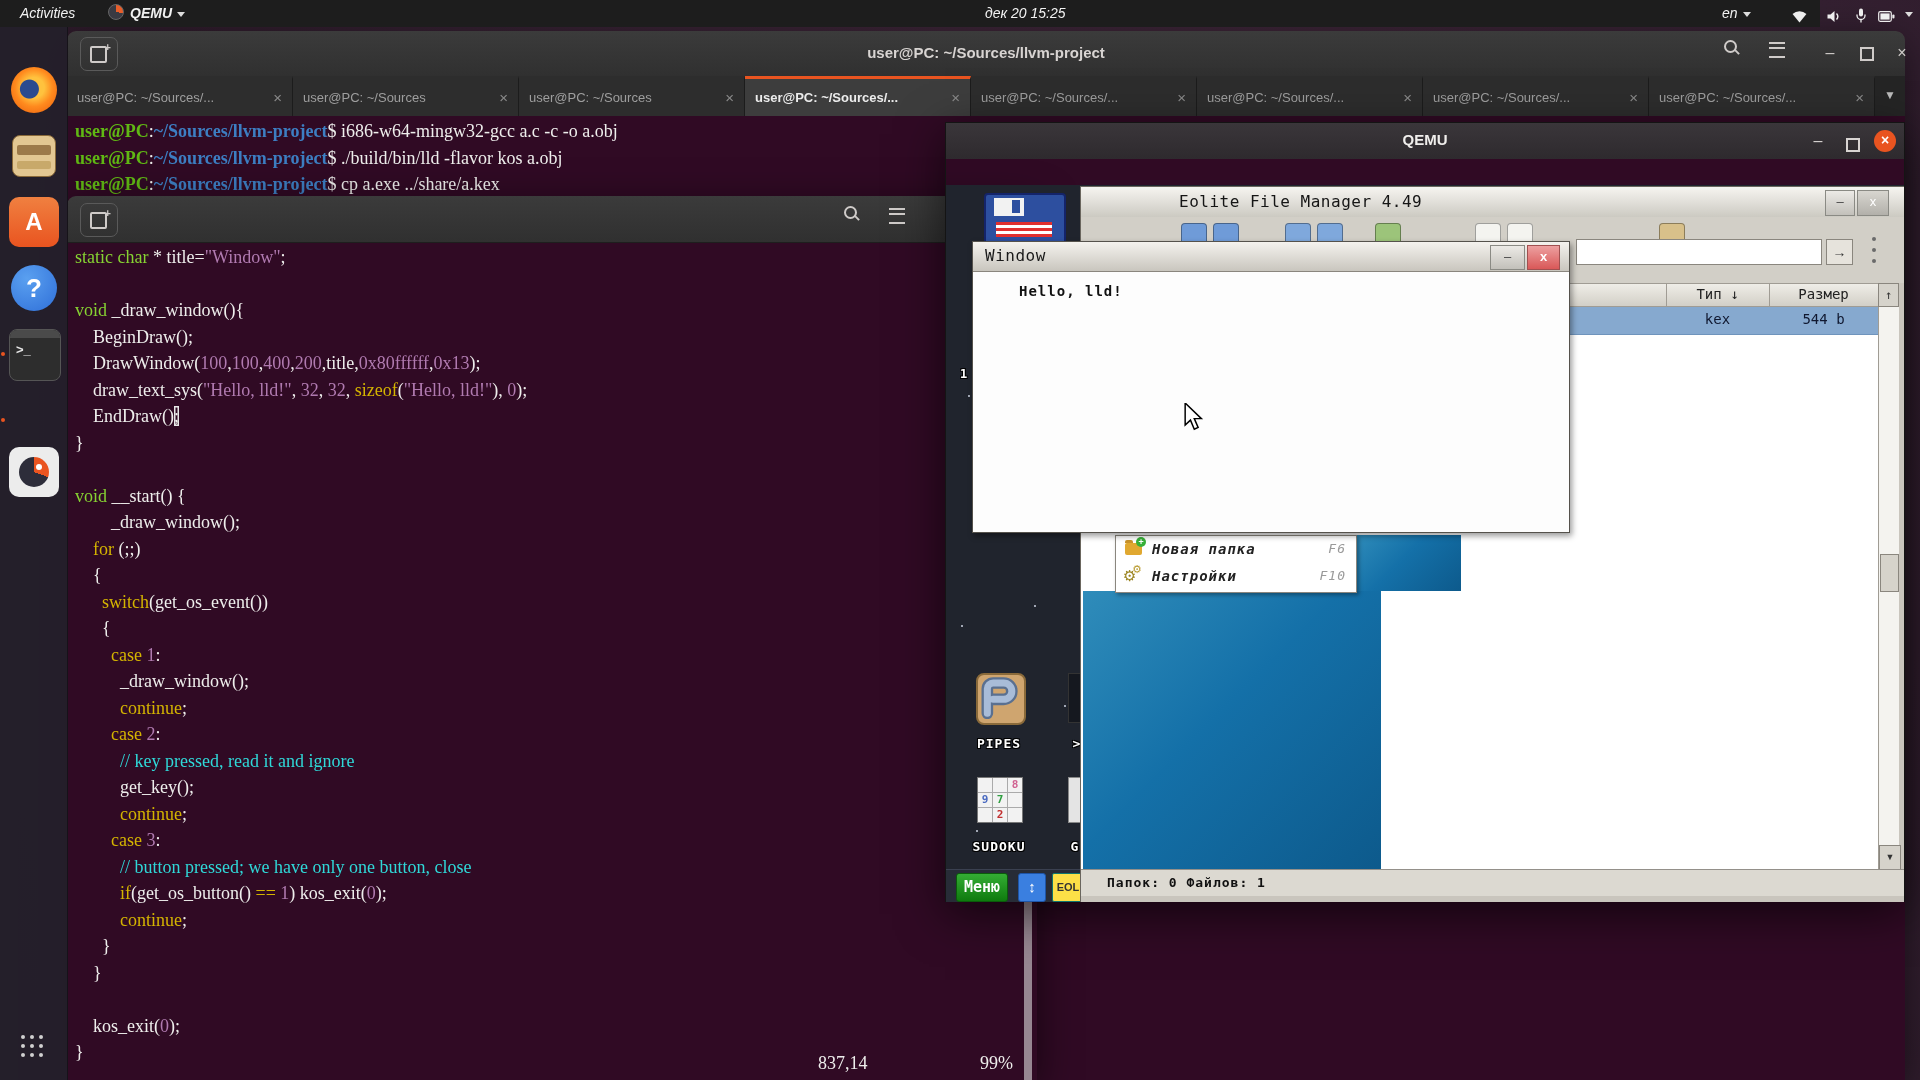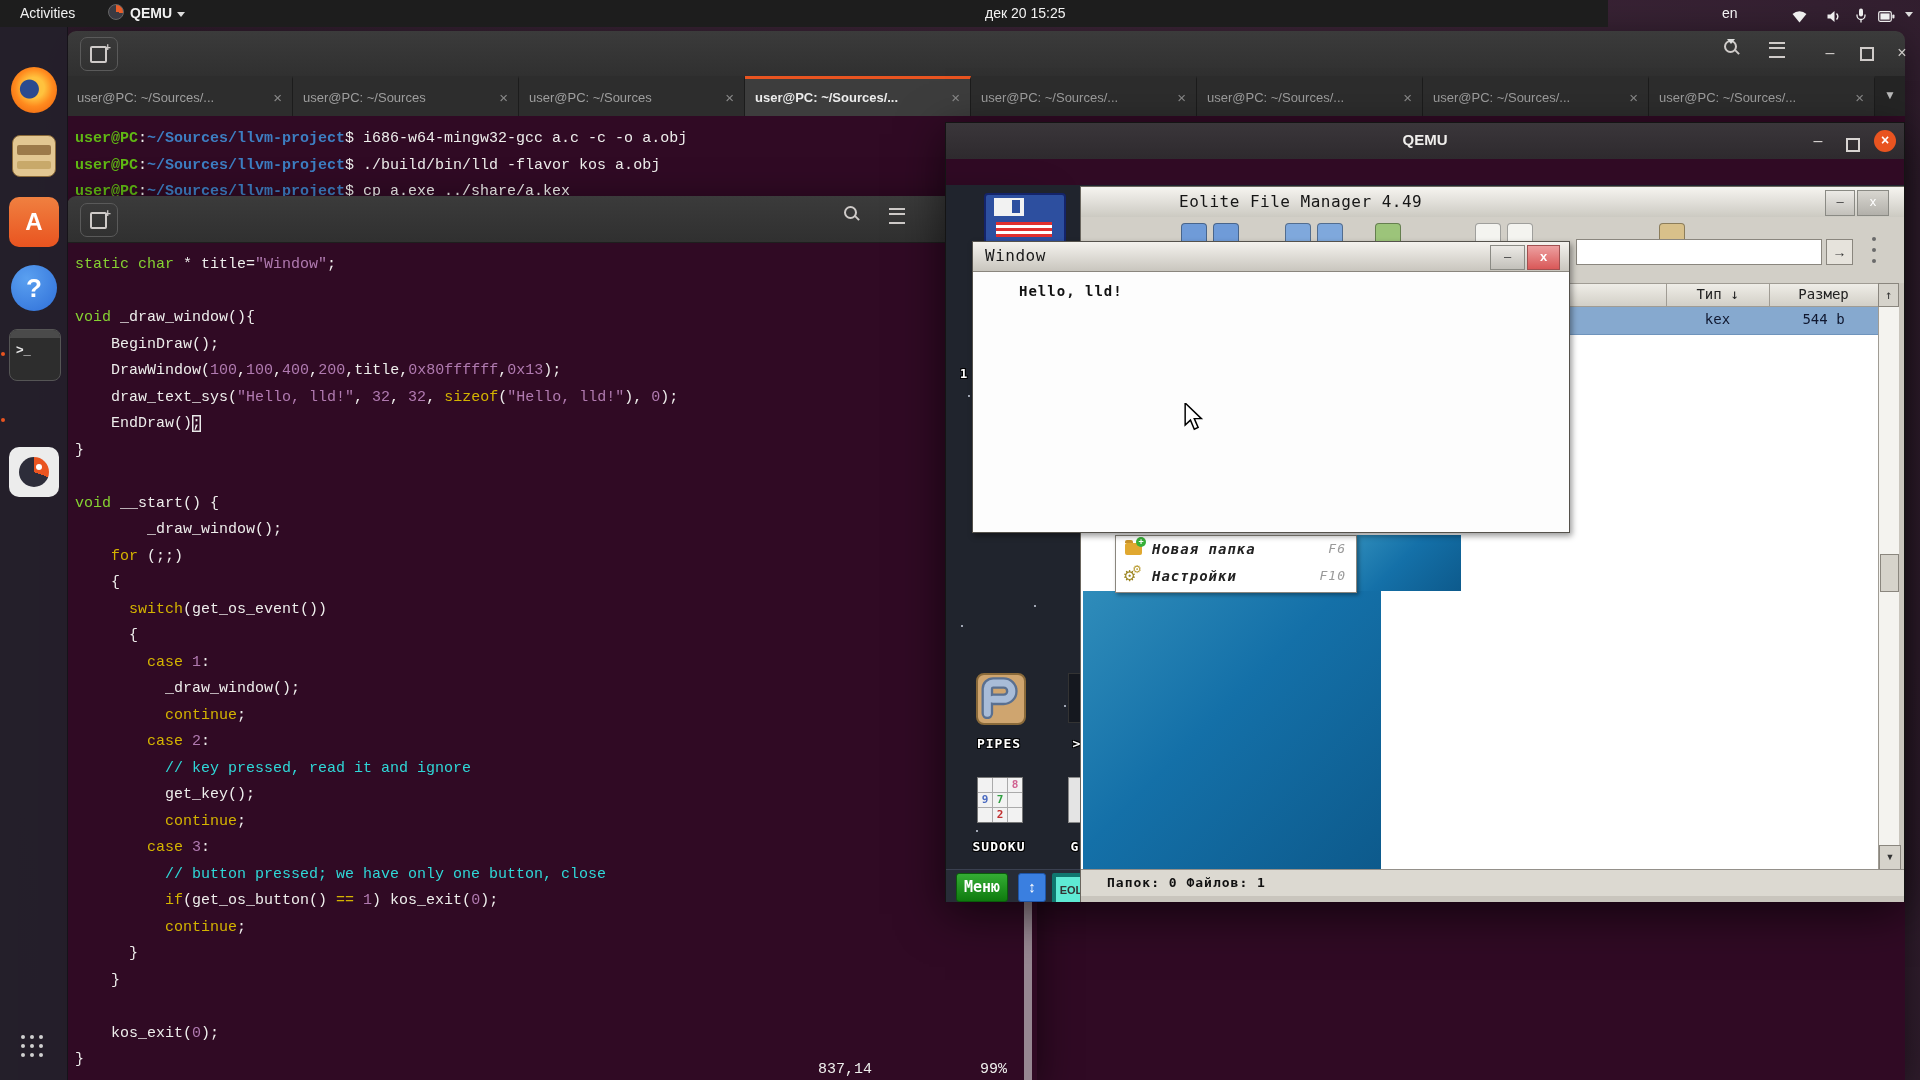--- a/index.html
+++ b/index.html
@@ -4,21 +4,21 @@
 <style>
   html,body{margin:0;padding:0;background:#000;}
   body{width:1920px;height:1080px;position:relative;overflow:hidden;
        font-family:"Liberation Sans",sans-serif;-webkit-font-smoothing:antialiased;}
   .abs{position:absolute;}
 
   
   #desktop{left:0;top:0;width:1920px;height:1080px;background:radial-gradient(circle at 60% 40%,#44293d 0%,#342031 60%,#2a1827 100%);}
 
   
-  #topbar{left:0;top:0;width:1608px;height:27px;background:#1d1d1d;color:#f2f2f2;font-size:14px;z-index:50;}
+  #topbar{left:0;top:0;width:1820px;height:27px;background:#1d1d1d;color:#f2f2f2;font-size:14px;z-index:50;font-style:italic;}
   #topbar .item{position:absolute;top:0;height:27px;line-height:27px;}
   .caret{display:inline-block;width:0;height:0;border-left:4px solid transparent;border-right:4px solid transparent;border-top:5px solid #ddd;margin-left:5px;vertical-align:middle;}
   #qemu-applogo{display:inline-block;width:14px;height:14px;border-radius:50%;vertical-align:-2px;margin-right:6px;
      background:conic-gradient(#e85e2a 0 100deg,#3a3a42 100deg 360deg);border:1px solid #666;}
   #topbar svg{vertical-align:middle;}
 
   
   #dock{left:0;top:27px;width:67px;height:1053px;background:rgba(36,31,43,0.96);z-index:40;border-right:1px solid rgba(0,0,0,.4);}
   .dock-tile{position:absolute;left:9px;width:50px;height:50px;border-radius:10px;}
   .dk-ind{position:absolute;left:1px;width:4px;height:4px;border-radius:50%;background:#e95420;}
@@ -57,21 +57,21 @@
   #term-back{left:67px;top:31px;width:1838px;height:1049px;background:#300a24;z-index:10;border-radius:9px 9px 0 0;}
   #term-back .headerbar{height:45px;}
   #term-back .hb-title{top:13px;}
   #tabbar{position:absolute;left:0;top:45px;right:0;height:40px;background:#252525;display:flex;}
   .tab{flex:1 1 0;position:relative;background:#2d2d2d;border-right:1px solid #1c1c1c;border-top:3px solid transparent;display:flex;align-items:center;padding:0 10px;min-width:0;}
   .tab .tlabel{flex:1;color:#9e9e9e;font-size:13px;white-space:nowrap;overflow:hidden;text-align:left;}
   .tab .tclose{color:#8a8a8a;font-size:15px;margin-left:6px;}
   .tab.active{background:#3d3d3d;border-top:3px solid #e95420;}
   .tab.active .tlabel{color:#ececec;font-weight:bold;}
   #tab-dd{flex:0 0 30px;background:#252525;color:#bbb;text-align:center;line-height:38px;font-size:12px;}
-  .termtext{font-family:Liberation Mono, monospace;font-size:15px;white-space:pre;margin-top:8px;}
+  .termtext{font-family:Liberation Serif, serif;font-size:18px;white-space:pre;}
   #back-lines{position:absolute;left:8px;top:87px;line-height:26px;}
   .tline{height:26.5px;line-height:26.5px;}
   .sg-w{color:#eeeeec}.sg-g{color:#60b814;font-weight:bold}.sg-b{color:#3d7ec2;font-weight:bold}
   .sg-k{color:#86d232}.sg-y{color:#d4b400}.sg-s{color:#b07ab0}.sg-c{color:#2fd8d8}
   .sg-u{color:#eeeeec;box-shadow:inset 0 0 0 1.5px #e8e8e8;}
 
   #term-front{left:67px;top:196px;width:970px;height:884px;background:#300a24;z-index:20;border-radius:9px 9px 0 0;}
   #term-front .headerbar{height:46px;}
   #term-front .hb-title{top:14px;}
   #front-code{position:absolute;left:8px;top:48px;}
@@ -97,21 +97,21 @@
   #floppy .slot{position:absolute;left:26px;top:5px;width:8px;height:13px;background:#2d4f9f;}
   #floppy .label{position:absolute;left:10px;top:27px;width:56px;height:15px;background:repeating-linear-gradient(180deg,#e03030 0 3px,#fff 3px 6px);}
   #pipes-icon{left:30px;top:488px;width:46px;height:48px;background:#cfa56f;border:2px solid #8a6a3a;border-radius:8px;}
   #sudoku-icon{left:31px;top:592px;width:44px;height:44px;background:#aaa;border:1px solid #777;display:grid;grid-template-columns:1fr 1fr 1fr;grid-template-rows:1fr 1fr 1fr;gap:1px;}
   #sudoku-icon b{background:#f2f2f2;font-family:"DejaVu Sans Mono",monospace;font-size:11px;line-height:13px;text-align:center;}
   .part-ic1{left:122px;top:488px;width:16px;height:48px;background:#15181f;border:1px solid #333;}
   .part-ic2{left:122px;top:592px;width:16px;height:44px;background:#e4e4e4;border:1px solid #888;}
   #kolibri-taskbar{left:0;top:684px;width:958px;height:33px;background:#272c37;border-top:1px solid #3a4050;}
   #menu-btn{position:absolute;left:10px;top:3px;width:50px;height:27px;background:linear-gradient(#34ad34,#0e7a0e);border:1px solid #0a5c0a;border-radius:3px;color:#fff;font-family:"DejaVu Sans Mono",monospace;font-weight:bold;font-size:15px;text-align:center;line-height:26px;}
   #updown-btn{position:absolute;left:72px;top:3px;width:26px;height:27px;background:#3a7fe0;border:1px solid #1e55a8;border-radius:3px;color:#fff;text-align:center;line-height:26px;font-size:15px;}
-  #eol-btn{position:absolute;left:106px;top:3px;width:30px;height:27px;background:#5eead4;border:4px solid #0f766e;border-radius:2px;color:#333;font-size:11px;font-weight:bold;text-align:center;line-height:26px;overflow:hidden;}
+  #eol-btn{position:absolute;left:106px;top:3px;width:30px;height:27px;background:#fde047;border:1px solid #0f766e;border-radius:2px;color:#333;font-size:11px;font-weight:bold;text-align:center;line-height:26px;overflow:hidden;}
 
   
   #eolite{left:135px;top:2px;width:823px;height:715px;background:#c9c5bd;outline:1px solid #6a665e;}
   #eolite-titlebar{position:absolute;left:0;top:0;right:0;height:30px;background:linear-gradient(#f6f4f0,#cccac2);border-bottom:1px solid #98948c;}
   #eolite-title{position:absolute;left:98px;top:5px;font-family:"DejaVu Sans Mono",monospace;font-size:16px;color:#151515;letter-spacing:.5px;}
   .eo-wbtn{position:absolute;top:3px;height:24px;background:linear-gradient(#eceae6,#c2c0ba);border:1px solid #8a8a84;text-align:center;line-height:22px;font-size:13px;color:#444;}
   #eolite-chrome{position:absolute;left:0;top:30px;right:0;height:66px;background:#d2cfc7;}
   .tb-ic{position:absolute;top:6px;width:24px;height:20px;border-radius:4px;border:1px solid rgba(0,0,0,.35);}
   #eo-address{position:absolute;left:495px;top:22px;width:246px;height:26px;background:#fff;border:1px solid #8a867e;box-sizing:border-box;}
   #eo-go{position:absolute;left:745px;top:22px;width:27px;height:26px;background:#e6e3dc;border:1px solid #8a867e;text-align:center;line-height: 24px;font-size:14px;color:#333;box-sizing:border-box;}
@@ -157,20 +157,21 @@
 <body>
 
 <div id="desktop" class="abs"></div>
 
 <div id="term-back" class="abs gwin">
   <div class="headerbar">
     <div class="newtab" style="top:6px;">
         <span></span>
         <em>+</em>
       </div>
+    <div class="hb-title">user@PC: ~/Sources/llvm-project</div>
     <div class="hb-btn" style="left:1650px;top:7px;"><span class="ic-search"></span></div>
     <div class="hb-btn" style="left:1695px;top:7px;"><span class="ic-bars"></span></div>
     <div class="hb-btn glyphbtn" style="left:1748px;top:7px;">–</div>
     <div class="hb-btn" style="left:1785px;top:7px;"><span class="ic-maxsq"></span></div>
     <div class="hb-btn glyphbtn" style="left:1820px;top:7px;">×</div>
   </div>
   <div id="tabbar">
 
     <div class="tab">
         <span class="tlabel">user@PC: ~/Sources/...</span>

